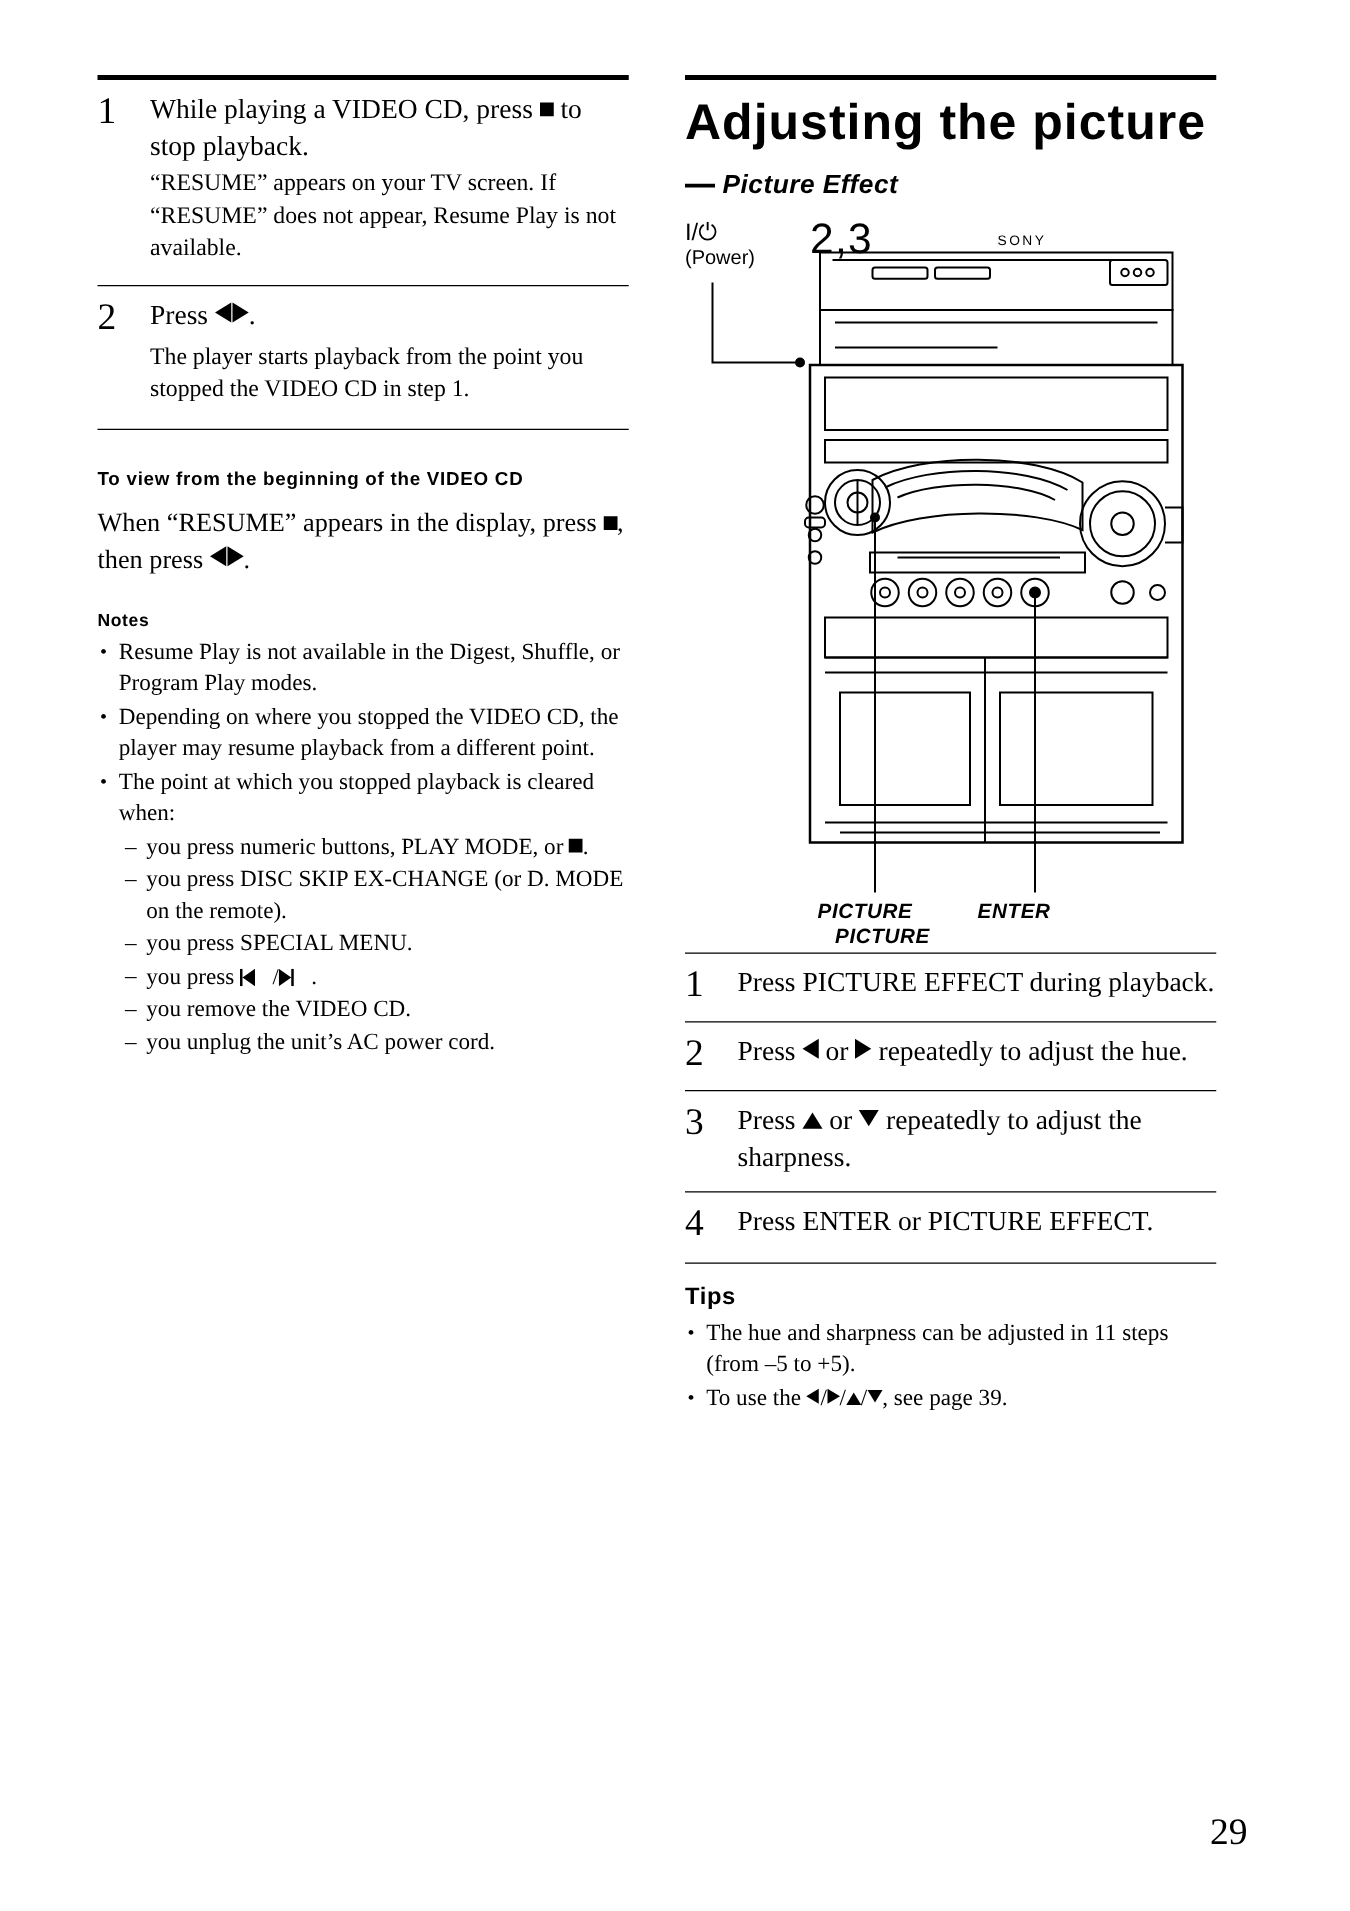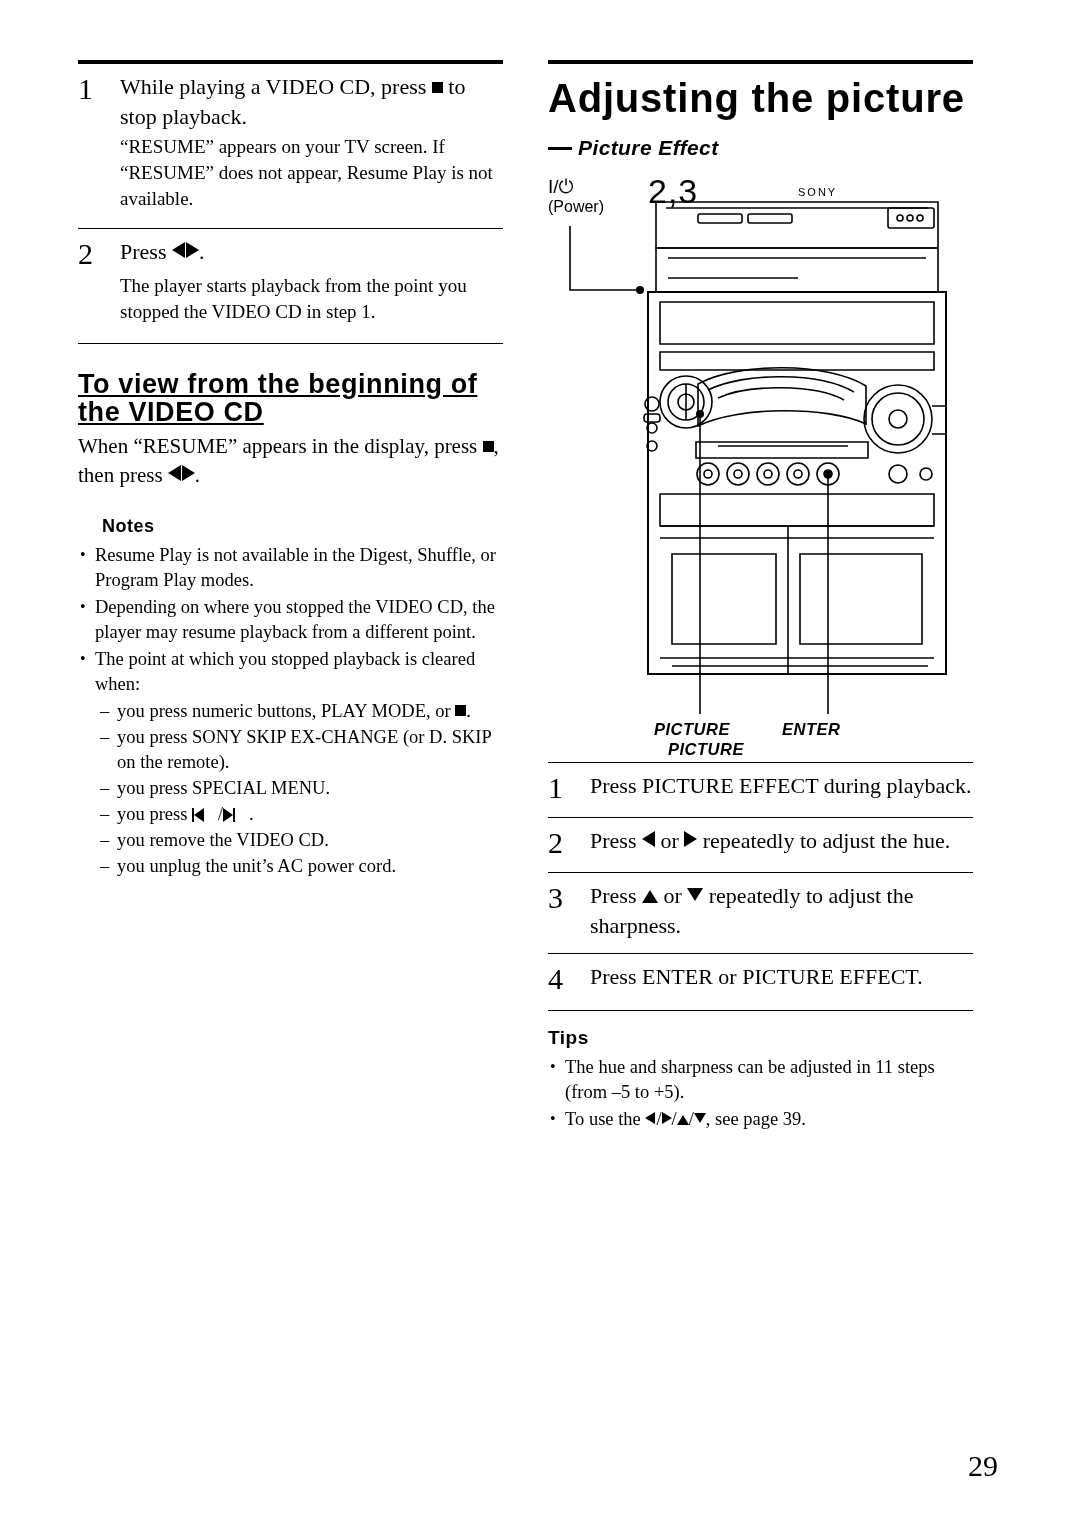--- a/index.html
+++ b/index.html
@@ -109,38 +109,36 @@
   .pair {
     display: inline-block;
     white-space: nowrap;
   }
   .pair .glyph-prev { margin-right: 1px; }
 
   
   .subhead {
     font-family: "Liberation Sans", sans-serif;
     font-weight: bold;
-    font-size: 27px;
+    font-size: 15px;
     line-height: 28px;
     letter-spacing: 0.6px;
     margin-top: 26px;
-    text-decoration: underline;
   }
   .body-text {
     font-size: 21px;
     line-height: 29px;
     margin-top: 6px;
   }
   .notes-head {
     font-family: "Liberation Sans", sans-serif;
     font-weight: bold;
-    font-size: 18px;
+    font-size: 14px;
     letter-spacing: .5px;
     margin-top: 26px;
-    margin-left: 24px;
   }
   ul.bullets {
     list-style: none;
     margin: 6px 0 0 0;
     padding: 0;
     font-size: 18.5px;
     line-height: 25px;
   }
   ul.bullets > li {
     position: relative;
@@ -294,21 +292,21 @@
     <ul class="bullets">
       <li>Resume Play is not available in the Digest, Shuffle, or Program Play modes.</li>
       <li>Depending on where you stopped the VIDEO CD, the player may resume playback from a different point.</li>
       <li>The point at which you stopped playback is cleared when:</li>
     </ul>
     <ul class="dashes">
       <li>
         <span>you press numeric buttons, PLAY MODE, or</span>
         <span class="glyph-stop"></span><span>.</span>
       </li>
-      <li>you press SONY SKIP EX-CHANGE (or D. SKIP on the remote).</li>
+      <li>you press DISC SKIP EX-CHANGE (or D. MODE on the remote).</li>
       <li>you press SPECIAL MENU.</li>
       <li>
         <span>you press</span>
         <span class="pair">
           <svg width="26" height="14" viewBox="0 0 26 14" style="vertical-align:-2px">
             <path d="M12 0 L12 14 L2 7 Z M2 0 L0 0 L0 14 L2 14 Z" fill="#000"></path>
           </svg><span style="font-size:18px">/</span><svg width="26" height="14" viewBox="0 0 26 14" style="vertical-align:-2px">
             <path d="M0 0 L0 14 L10 7 Z M10 0 L12 0 L12 14 L10 14 Z" fill="#000"></path>
           </svg></span><span>.</span>
       </li>

